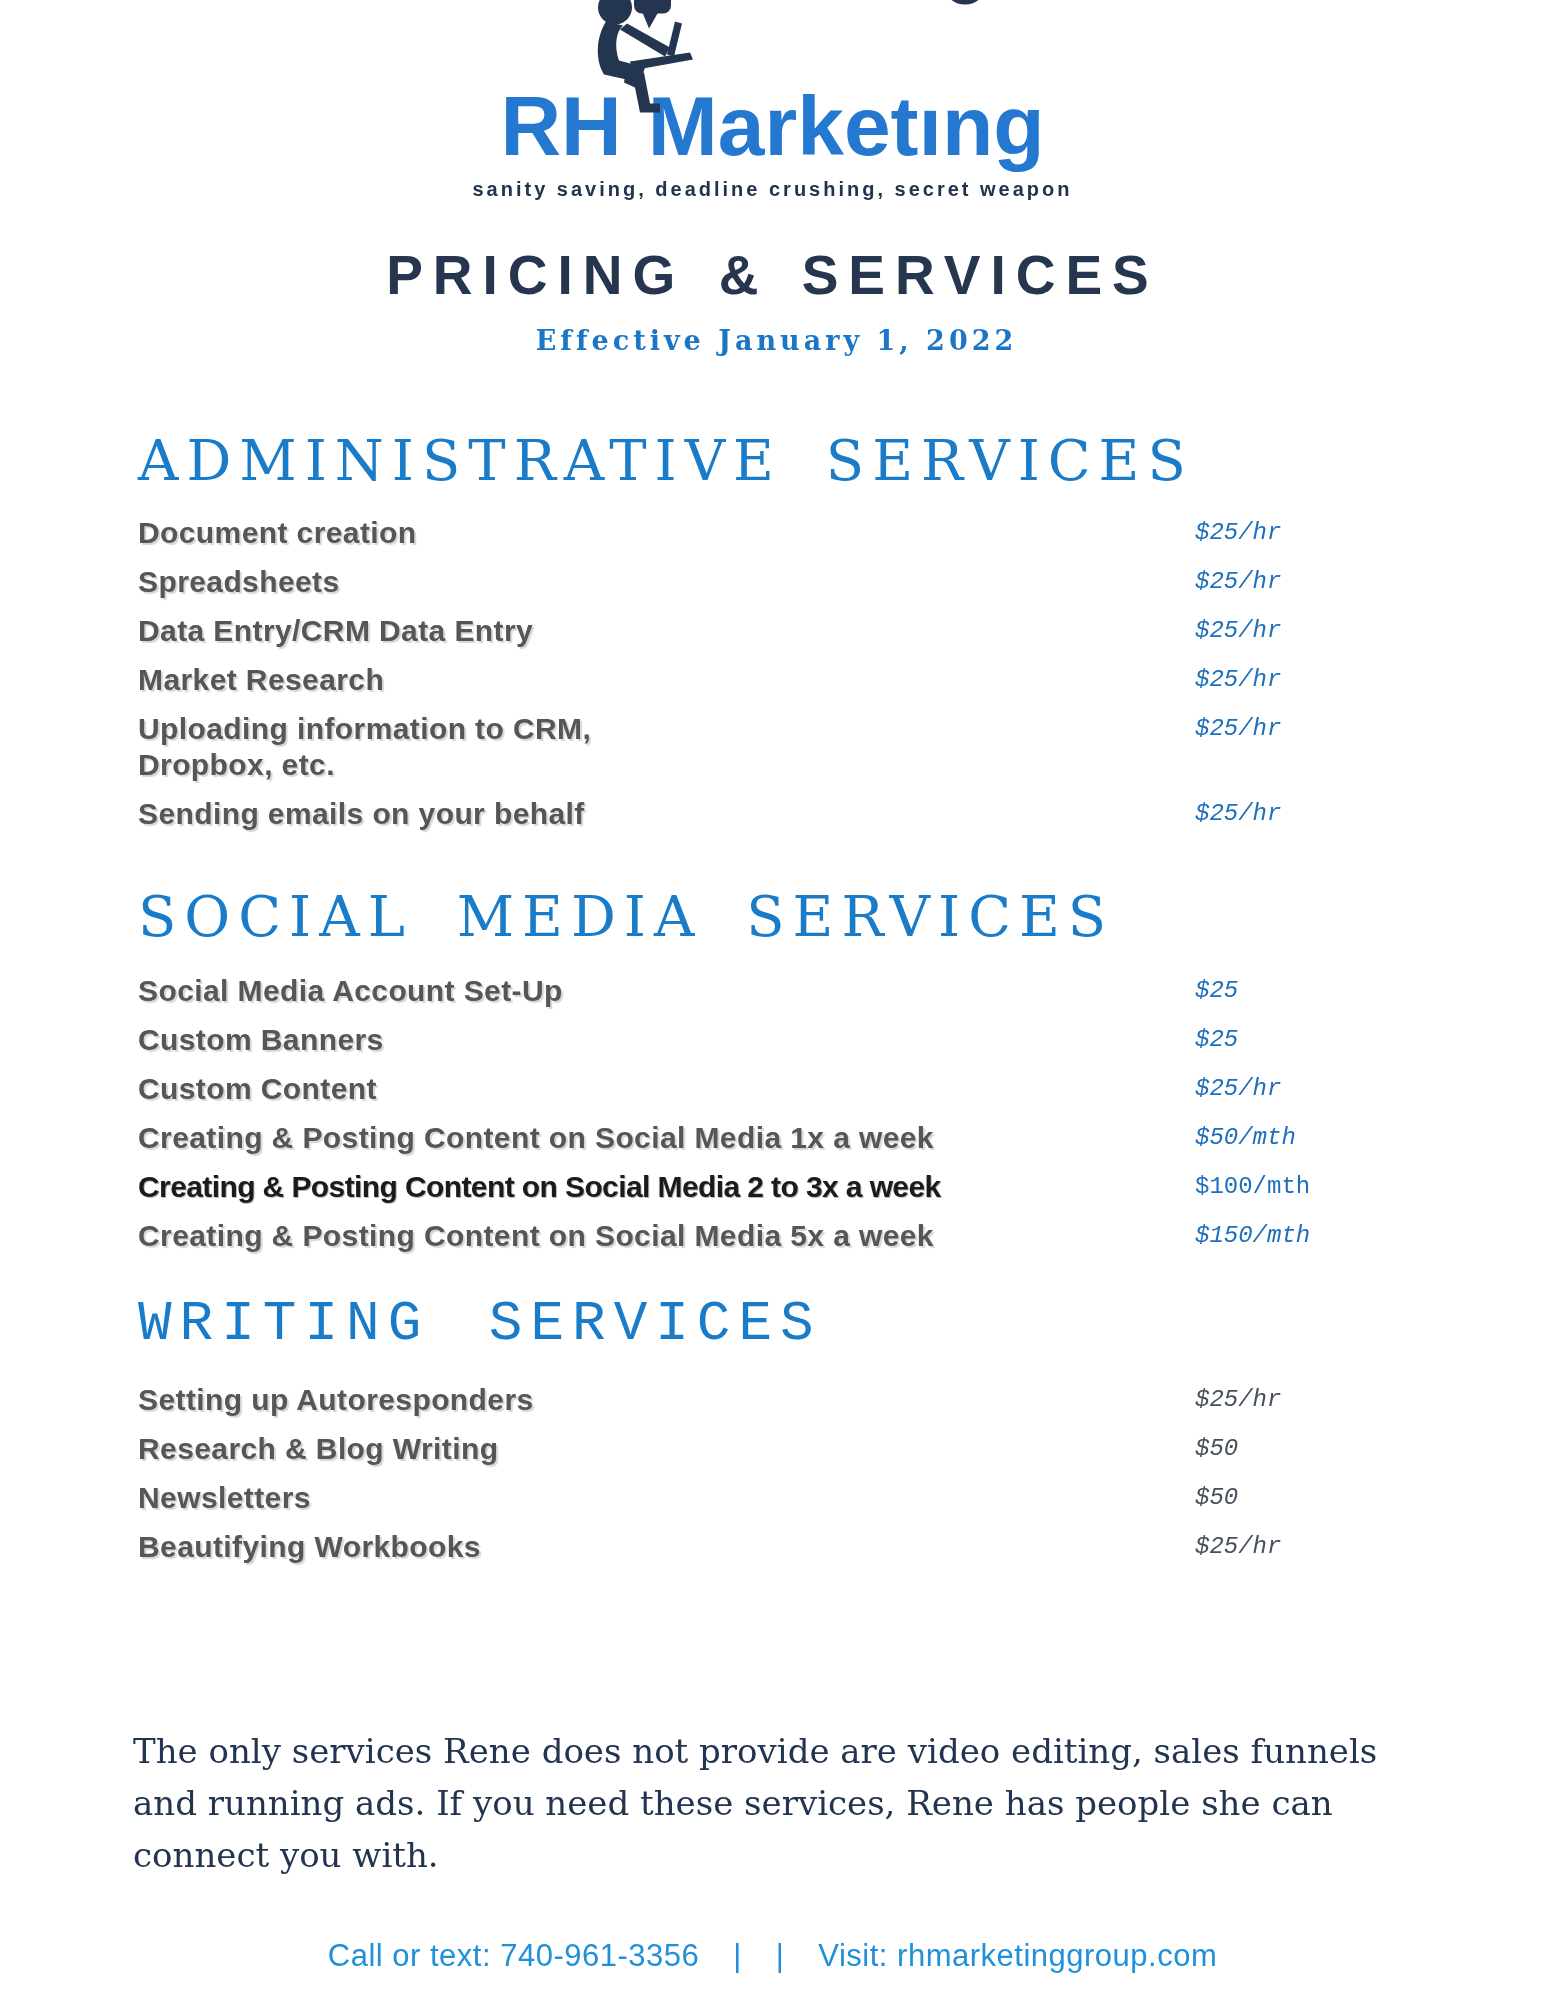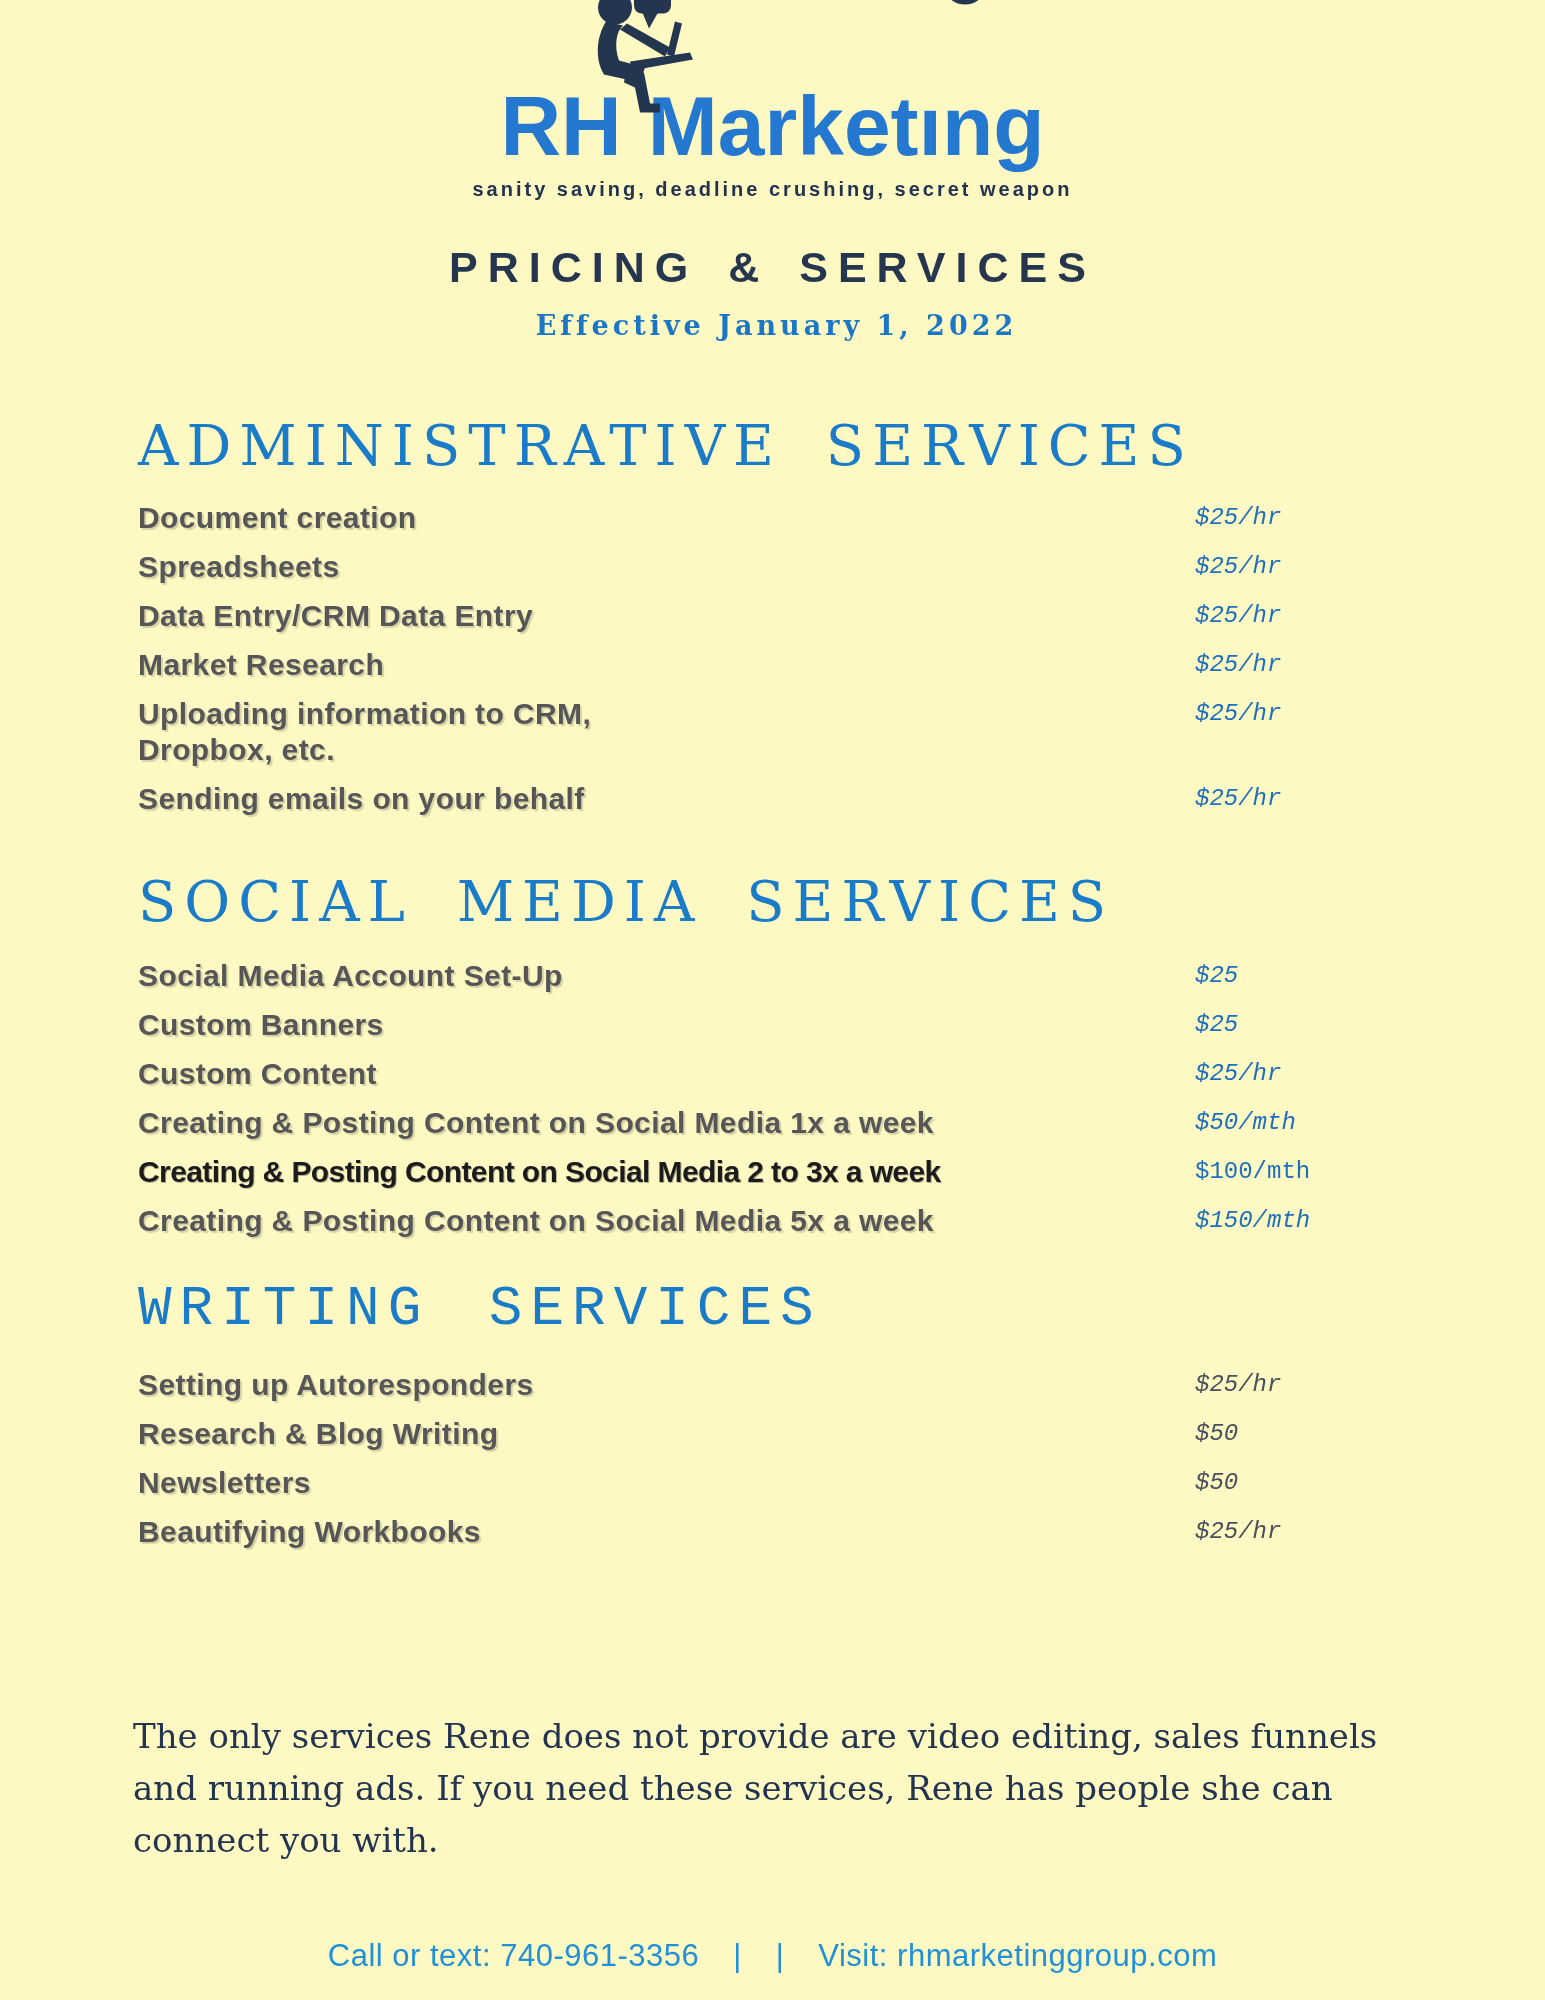--- a/index.html
+++ b/index.html
@@ -1,20 +1,20 @@
 <!DOCTYPE html>
 <html><head>
 <meta charset="utf-8">
 <style>
   html,body{margin:0;padding:0;background:#e9e9e9;}
   .page{
     position:relative;
     width:1545px;height:2000px;
     margin:0 auto;
-    background:#fef9c3;
+    background:#ffffff;
     font-family:"Liberation Sans", sans-serif;
     overflow:hidden;
   }
 
   
   .logo-wrap{
     position:relative;
     width:fit-content;
     margin:0 auto;
     padding-top:84px;
@@ -52,21 +52,21 @@
     font-weight:bold;
     color:#21334f;
     letter-spacing:3px;
     white-space:nowrap;
   }
 
   
   .doc-title{
     margin-top:42px;
     text-align:center;
-    font-size:43px;
+    font-size:55px;
     font-weight:bold;
     color:#26364f;
     letter-spacing:10px;
     word-spacing:8px;
   }
   .doc-subtitle{
     margin-top:18px;
     text-align:center;
     font-family:"DejaVu Serif", serif;
     font-weight:bold;

